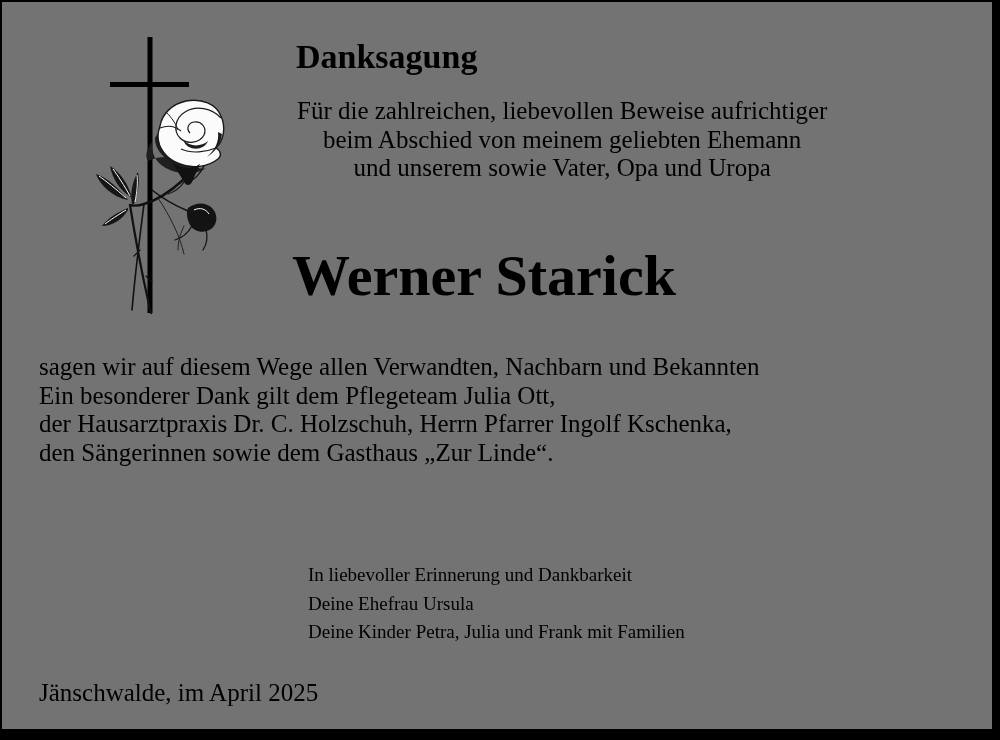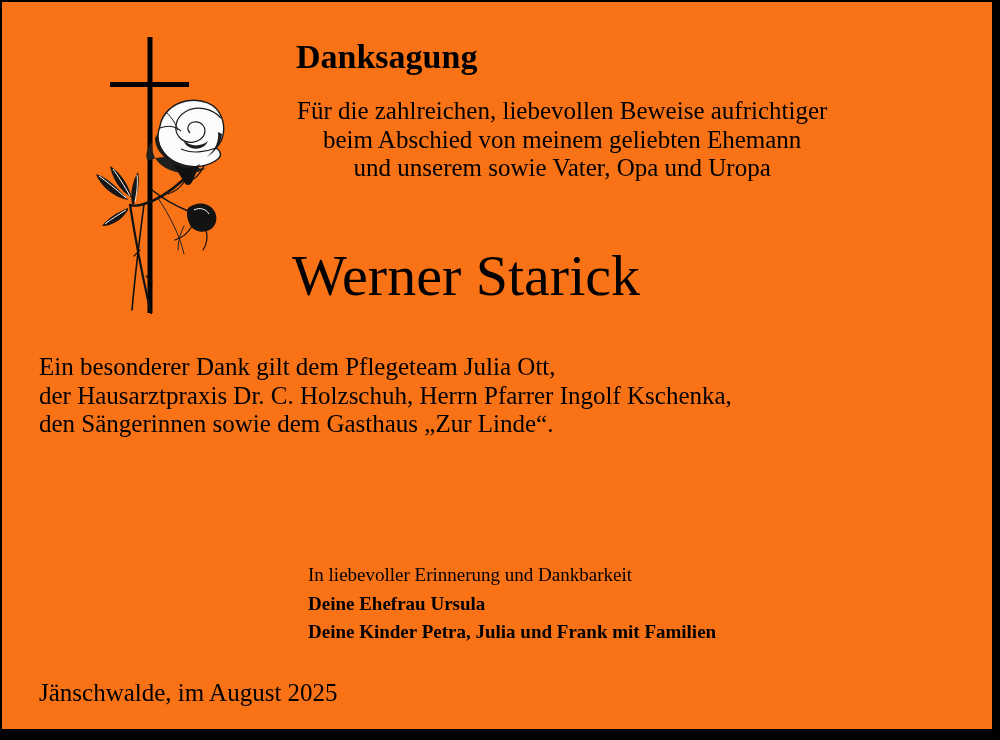--- a/index.html
+++ b/index.html
@@ -4,21 +4,21 @@
 <style>
   html, body {
     margin: 0;
     padding: 0;
     background: #444;
   }
   .page {
     position: relative;
     width: 1000px;
     height: 740px;
-    background: #f97316;
+    background: #737373;
     overflow: hidden;
     font-family: "Liberation Serif", "DejaVu Serif", serif;
     color: #000000;
   }
   
   .edge { position: absolute; background: #000000; }
   .edge-top    { left: 0; top: 0; width: 1000px; height: 2px; }
   .edge-left   { left: 0; top: 0; width: 2px; height: 740px; }
   .edge-right  { left: 992px; top: 0; width: 8px; height: 740px; }
   .edge-bottom { left: 0; top: 729px; width: 1000px; height: 11px; }
@@ -49,41 +49,41 @@
     line-height: 28.5px;
     white-space: nowrap;
     text-align: center;
   }
   .deceased-name {
     position: absolute;
     left: 292px;
     top: 247px;
     margin: 0;
     font-size: 58px;
-    font-weight: normal;
+    font-weight: bold;
     line-height: 1;
     white-space: nowrap;
   }
   .thanks {
     position: absolute;
     left: 39px;
     top: 353px;
     font-size: 25px;
     line-height: 28.5px;
     white-space: nowrap;
   }
   .closing {
     position: absolute;
     left: 308px;
     top: 561px;
     font-size: 19px;
     line-height: 28.5px;
     white-space: nowrap;
   }
-  .closing .bold { font-weight: bold; }
+  .closing .bold { font-weight: normal; }
   .place-date {
     position: absolute;
     left: 39px;
     top: 679px;
     font-size: 25px;
     line-height: 28.5px;
     white-space: nowrap;
   }
 </style>
 </head>
@@ -143,26 +143,27 @@
 
   <div class="intro">
     <div>Für die zahlreichen, liebevollen Beweise aufrichtiger</div>
     <div>beim Abschied von meinem geliebten Ehemann</div>
     <div>und unserem sowie Vater, Opa und Uropa</div>
   </div>
 
   <h2 class="deceased-name">Werner Starick</h2>
 
   <div class="thanks">
+    <div>sagen wir auf diesem Wege allen Verwandten, Nachbarn und Bekannten</div>
     <div>Ein besonderer Dank gilt dem Pflegeteam Julia Ott,</div>
     <div>der Hausarztpraxis Dr. C. Holzschuh, Herrn Pfarrer Ingolf Kschenka,</div>
     <div>den Sängerinnen sowie dem Gasthaus „Zur Linde“.</div>
   </div>
 
   <div class="closing">
     <div>In liebevoller Erinnerung und Dankbarkeit</div>
     <div class="bold">Deine Ehefrau Ursula</div>
     <div class="bold">Deine Kinder Petra, Julia und Frank mit Familien</div>
   </div>
 
-  <div class="place-date">Jänschwalde, im August 2025</div>
+  <div class="place-date">Jänschwalde, im April 2025</div>
 
 </div>
 
 </body></html>

